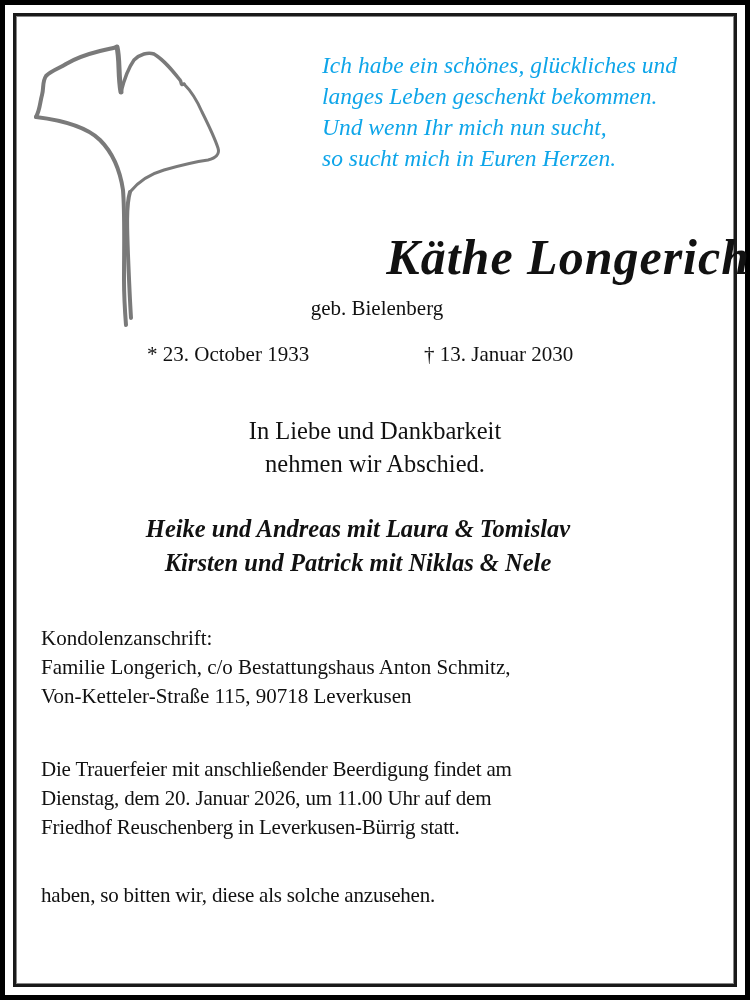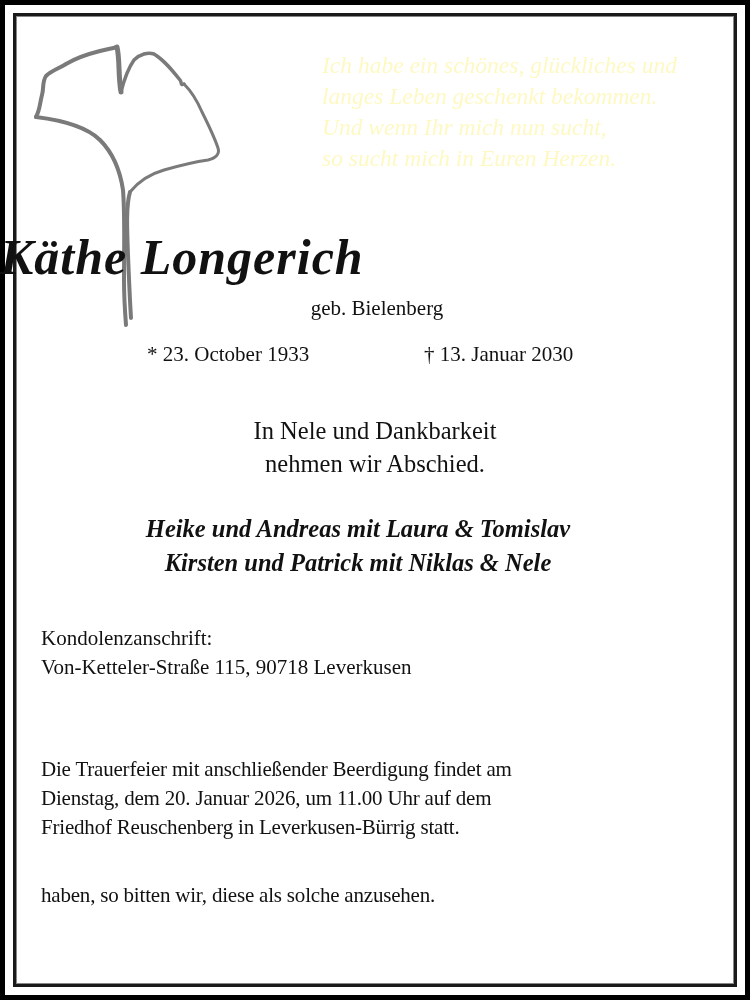--- a/index.html
+++ b/index.html
@@ -2,23 +2,23 @@
 <html><head>
 <meta charset="utf-8">
 <style>
   html, body { margin:0; padding:0; }
   body { width:750px; height:1000px; background:#000; position:relative; overflow:hidden;
          font-family:"Liberation Serif", "DejaVu Serif", serif; color:#111; }
   .outer { position:absolute; left:5px; top:5px; width:740px; height:990px; background:#fff; }
   .inner { position:absolute; left:8px; top:8px; right:8px; bottom:8px;
            border:3px solid #1a1a1a; box-shadow: inset 0 0 0 1px #888; background:#fff; }
   .leaf { position:absolute; left:30px; top:40px; width:200px; height:290px; }
-  .poem { position:absolute; left:322px; top:50px; font-style:italic; font-size:23.5px; line-height:31px; color:#fef9c3; }
+  .poem { position:absolute; left:322px; top:50px; font-style:italic; font-size:23.5px; line-height:31px; color:#0ea5e9; }
   .poem div { white-space:nowrap; }
-  .name { position:absolute; left:0; right:0; top:228px; text-align:left; font-style:italic; font-weight:bold;
+  .name { position:absolute; left:0; right:0; top:228px; text-align:right; font-style:italic; font-weight:bold;
           font-size:50px; letter-spacing:1px; padding-left:0px; }
   .maiden { position:absolute; left:0; width:750px; top:296px; text-align:center; font-size:21px; padding-left:2px; }
   .dates { position:absolute; top:342px; font-size:21px; white-space:nowrap; }
   .birth { left:147px; }
   .death { left:424px; }
   .farewell { position:absolute; left:0; width:750px; top:414px; text-align:center; font-size:24.5px; line-height:33px; }
   .family { position:absolute; left:0; width:716px; top:512px; text-align:center; font-style:italic; font-weight:bold; font-size:24.5px; line-height:34px; }
   .block { position:absolute; left:41px; font-size:21px; line-height:29px; white-space:nowrap; }
   .condolence { top:624px; }
   .funeral { top:755px; transform-origin:left top; }
@@ -54,31 +54,32 @@
   <div>Und wenn Ihr mich nun sucht,</div>
   <div>so sucht mich in Euren Herzen.</div>
 </div>
 
 <div class="name">Käthe Longerich</div>
 <div class="maiden">geb. Bielenberg</div>
 <div class="dates birth">* 23. October 1933</div>
 <div class="dates death">† 13. Januar 2030</div>
 
 <div class="farewell">
-  <div>In Nele und Dankbarkeit</div>
+  <div>In Liebe und Dankbarkeit</div>
   <div>nehmen wir Abschied.</div>
 </div>
 
 <div class="family">
   <div>Heike und Andreas mit Laura &amp; Tomislav</div>
   <div>Kirsten und Patrick mit Niklas &amp; Nele</div>
 </div>
 
 <div class="block condolence">
   <div>Kondolenzanschrift:</div>
+  <div>Familie Longerich, c/o Bestattungshaus Anton Schmitz,</div>
   <div>Von-Ketteler-Straße 115, 90718 Leverkusen</div>
 </div>
 
 <div class="block funeral">
   <div>Die Trauerfeier mit anschließender Beerdigung findet am</div>
   <div>Dienstag, dem 20. Januar 2026, um 11.00 Uhr auf dem</div>
   <div>Friedhof Reuschenberg in Leverkusen-Bürrig statt.</div>
 </div>
 
 <div class="block notice">

